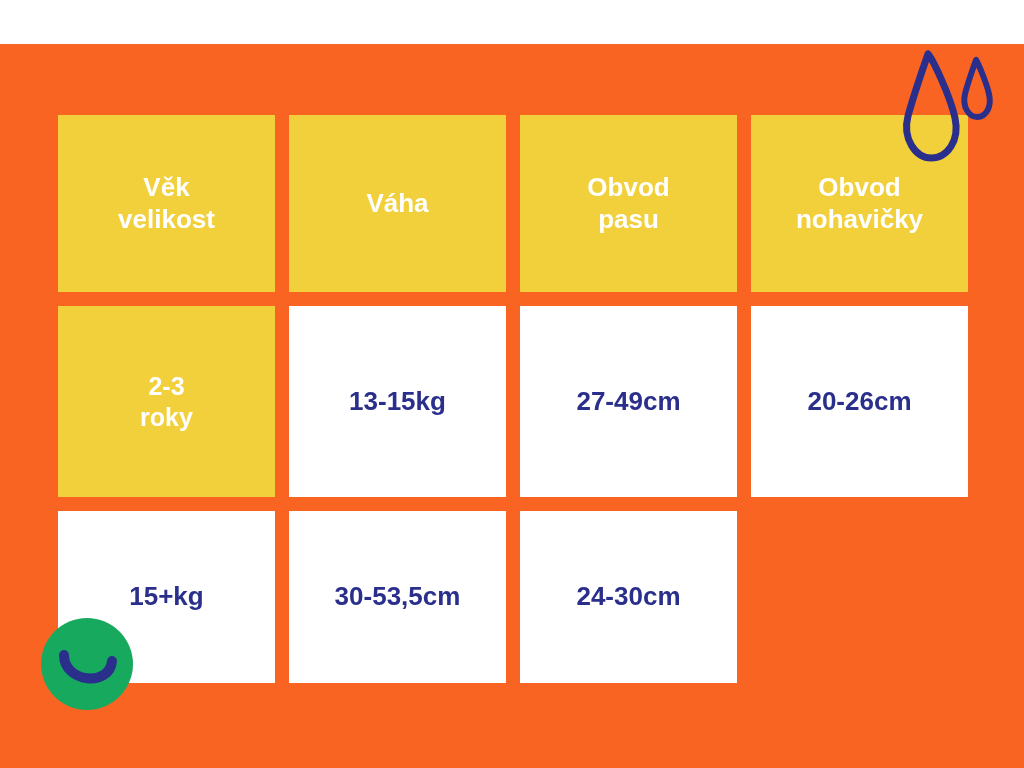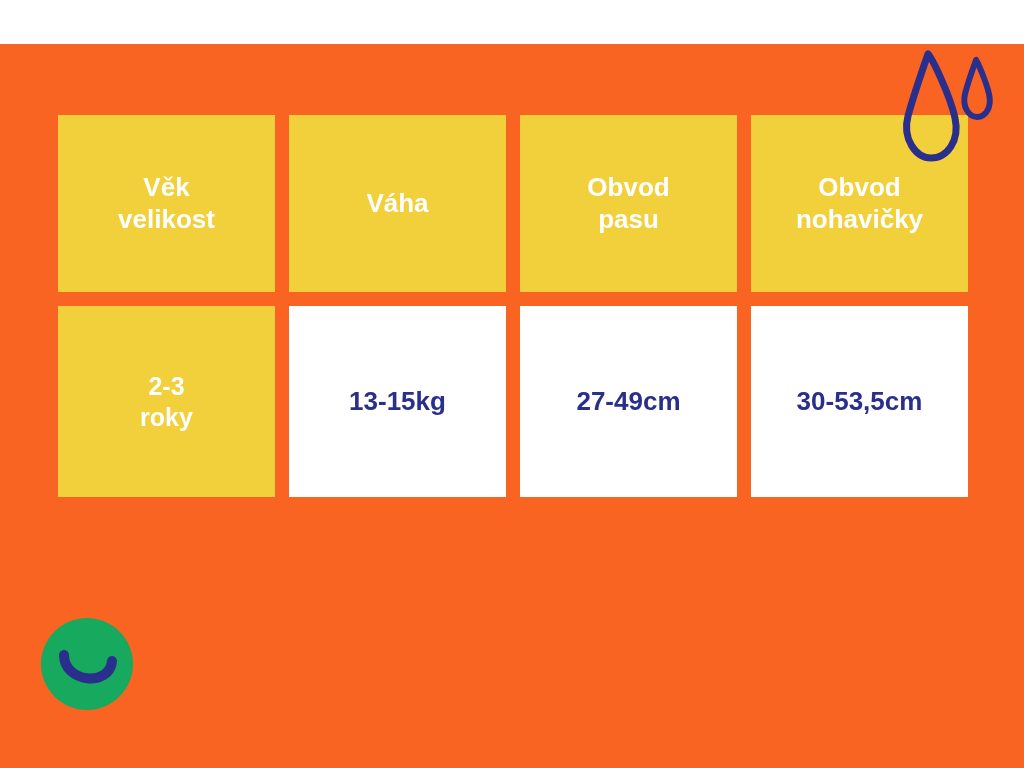--- a/index.html
+++ b/index.html
@@ -131,23 +131,32 @@
       <div class="cell agecell">
         <span class="txt">2-3
 roky</span>
       </div>
       <div class="cell valuecell">
         <span class="txt">13-15kg</span>
       </div>
       <div class="cell valuecell">
         <span class="txt">27-49cm</span>
       </div>
+      <div class="cell valuecell">
+        <span class="txt">20-26cm</span>
+      </div>
 
       <div class="cell valuecell">
+        <span class="txt">15+kg</span>
+      </div>
+      <div class="cell valuecell">
         <span class="txt">30-53,5cm</span>
+      </div>
+      <div class="cell valuecell">
+        <span class="txt">24-30cm</span>
       </div>
 
     </div>
 
     <svg class="deco droplets" viewBox="0 0 110 125" xmlns="http://www.w3.org/2000/svg">
 
       <path d="M30 8 C30 8 16 48 10 70 C4 93 18 112 33 112 C49 112 62 95 57 72 C52 49 34 12 30 8 Z" fill="none" stroke="#2B2F8C" stroke-width="7" stroke-linecap="round" stroke-linejoin="round"></path>
 
       <path d="M78 14 C78 14 70 36 67 48 C64 61 71 71 79 71 C88 71 94 61 91 48 C88 35 80 17 78 14 Z" fill="none" stroke="#2B2F8C" stroke-width="6" stroke-linecap="round" stroke-linejoin="round"></path>
     </svg>

